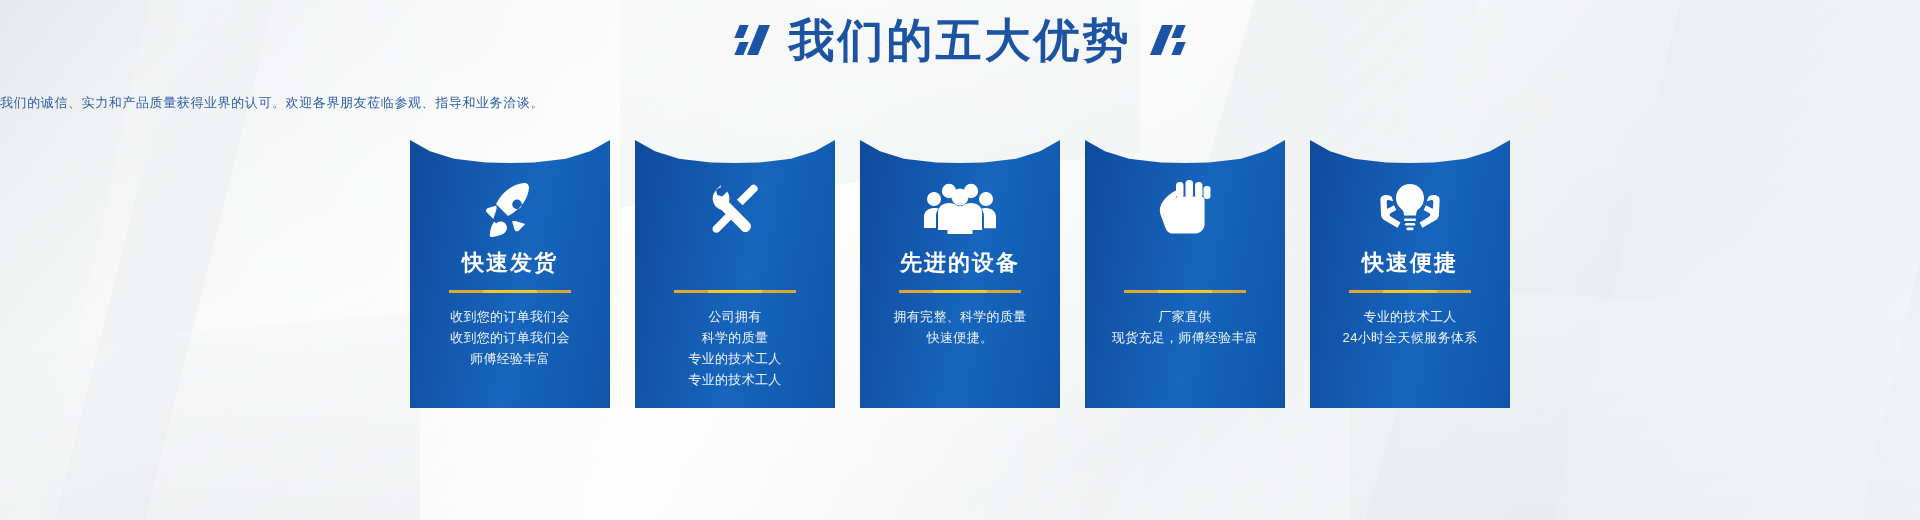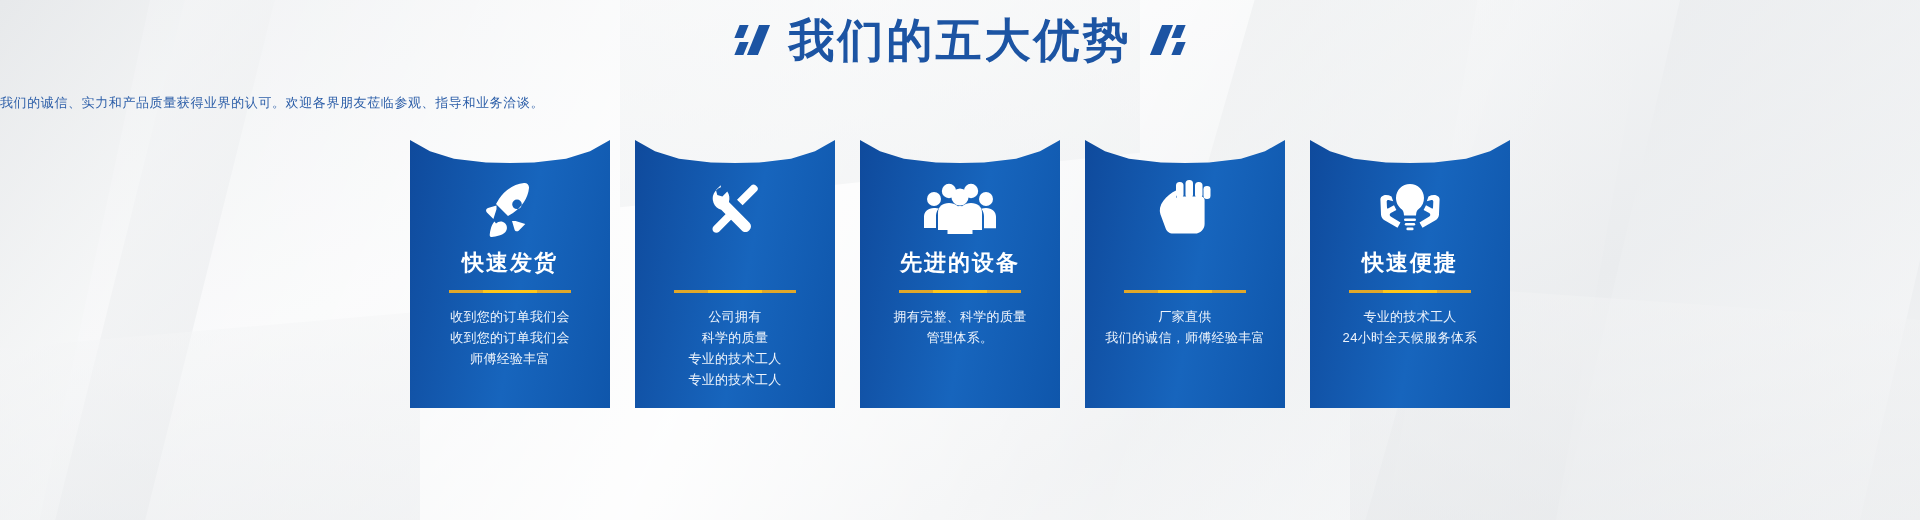--- a/index.html
+++ b/index.html
@@ -152,41 +152,41 @@
             <path d="M63 28c-1.7 0-3.3.2-4.8.7 1.8 1.9 2.8 4.6 2.8 7.6v12h12V36.8C73 31.6 69 28 63 28z"></path>
             <path d="M26 23c-6.4 0-11 3.8-11 9.4V50h22V32.4C37 26.8 32.4 23 26 23z"></path>
             <path d="M48 23c-6.4 0-11 3.8-11 9.4V50h22V32.4C59 26.8 54.4 23 48 23z"></path>
             <path d="M37 26c-7.2 0-12.5 4.2-12.5 10.4V54h25V36.4C49.5 30.2 44.2 26 37 26z"></path>
           </svg>
         </div>
         <div class="card-title">先进的设备</div>
         <div class="divider"></div>
         <div class="desc">
           <div>拥有完整、科学的质量</div>
-          <div>管理体系。</div>
+          <div>快速便捷。</div>
         </div>
       </div>
     </div>
 
     <div class="card">
       <div class="inner">
         <div class="icon">
           <svg width="58" height="58" viewBox="0 0 58 58" fill="#ffffff">
             <rect x="20" y="2" width="7.5" height="16" rx="3.5"></rect>
             <rect x="29.5" y="0" width="7.5" height="18" rx="3.5"></rect>
             <rect x="39" y="2" width="7.5" height="16" rx="3.5"></rect>
             <rect x="47.5" y="6" width="7" height="13" rx="3.3"></rect>
             <path d="M20 10.5c-4.5 2-9.2 5.8-12.6 10.2-3.3 4.3-4.4 9.2-3 13.6L9.5 48c1 3.3 4 5.6 7.5 5.6h22c5.3 0 9.6-4.3 9.6-9.6V20c0-2-1.6-3.6-3.6-3.6H22.6c-1.2 0-2 .7-2.6 1.4z"></path>
             <path d="M14.6 22.4c-2.2 1.2-4.2 3.2-5.2 5.4l6.8 3.4c.8-2.2 2.2-4 4-5.2z" opacity=".0"></path>
           </svg>
         </div>
         <div class="divider"></div>
         <div class="desc">
           <div>厂家直供</div>
-          <div>我们的诚信，师傅经验丰富</div>
+          <div>现货充足，师傅经验丰富</div>
         </div>
       </div>
     </div>
 
     <div class="card">
       <div class="inner">
         <div class="icon">
           <svg width="70" height="58" viewBox="0 0 70 58" fill="#ffffff">
             <path d="M35 4c-7.7 0-14 6.2-14 13.9 0 4.6 2.3 8.7 5.6 11.3 1.2 1 1.9 2.3 2.1 3.8l.3 2.6h12l.3-2.6c.2-1.5.9-2.8 2.1-3.8A14 14 0 0 0 49 17.9C49 10.2 42.7 4 35 4z"></path>
             <rect x="29" y="38.5" width="12" height="2.6" rx="1.3"></rect>

